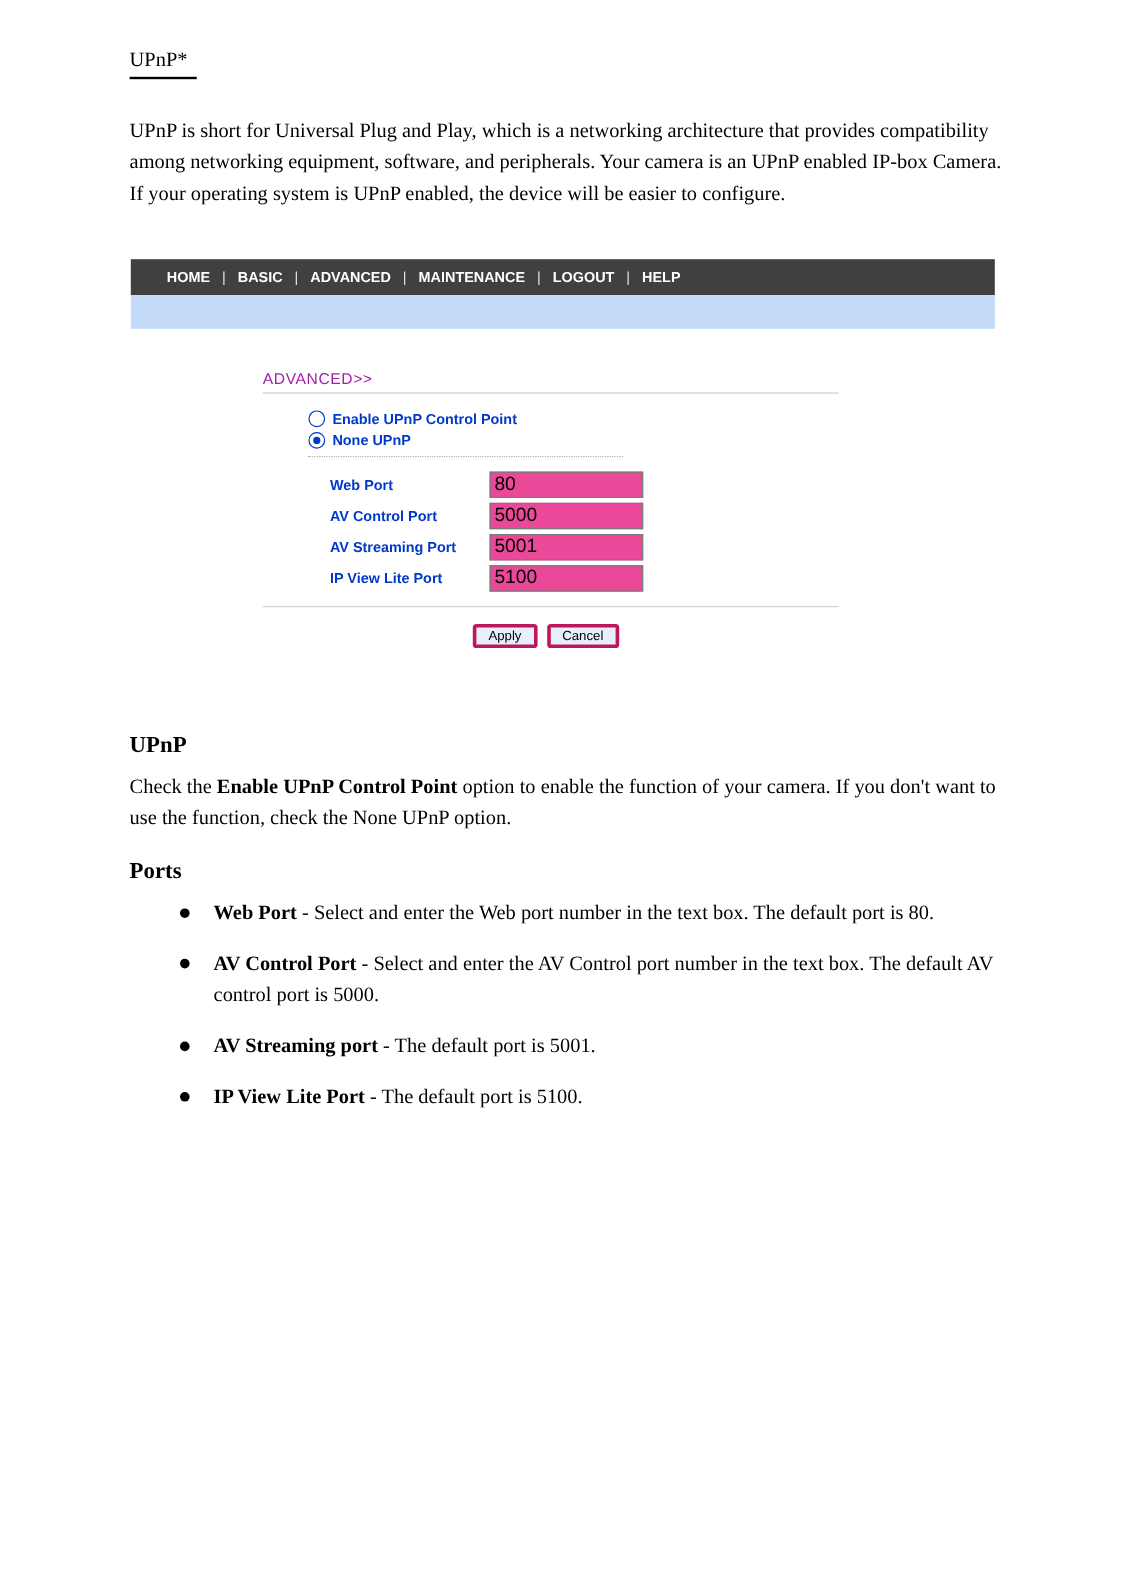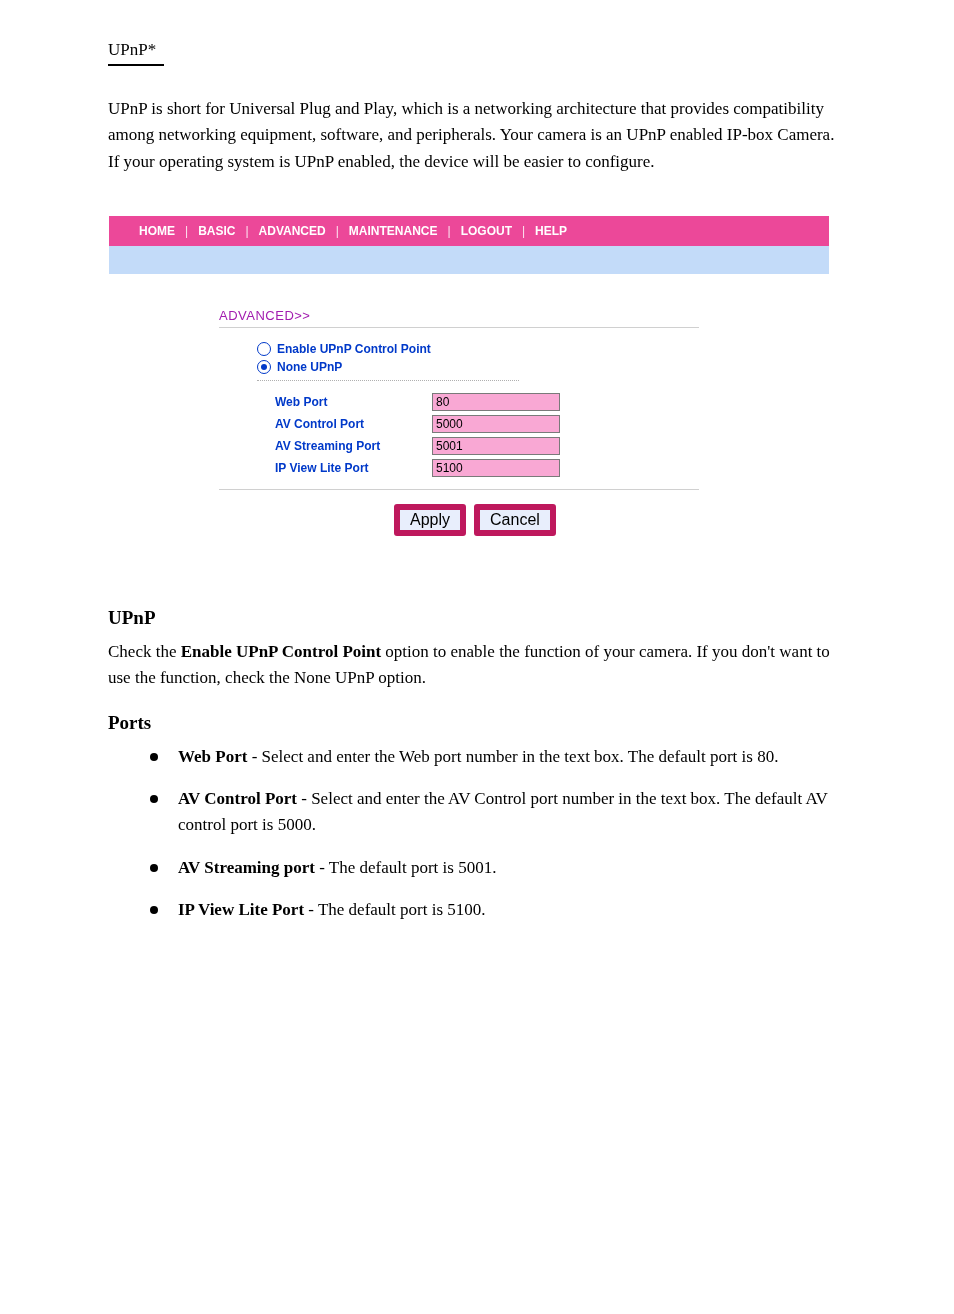--- a/index.html
+++ b/index.html
@@ -31,21 +31,21 @@
   }
 
   
   .screenshot {
     margin: 0 108px 40px 108px;
     border: 1px solid #ffffff;
     background: #ffffff;
     width: 720px;
   }
   .topbar {
-    background: #ec4899;
+    background: #404040;
     color: #fff;
     font-family: Arial, sans-serif;
     font-size: 12px;
     font-weight: bold;
     padding: 8px 10px 8px 30px;
     display: flex;
     gap: 10px;
     align-items: center;
   }
   .topbar .sep {
@@ -118,37 +118,36 @@
   }
   .port-label {
     width: 115px;
     color: #0039c9;
     font-weight: bold;
     font-size: 12px;
   }
   .port-input {
     width: 120px;
     padding: 1px 3px;
-    font-size: 12px;
+    font-size: 16px;
     border: 1px solid #7a7a7a;
-    background: #f9a8d4;
-    font-family: Arial, sans-serif;
-    margin-left: 24px;
+    background: #ec4899;
+    font-family: Arial, sans-serif;
   }
   .btn-row {
     margin-top: 8px;
     margin-left: 175px;
     display: flex;
     gap: 8px;
   }
   .action-btn {
     font-family: Arial, sans-serif;
-    font-size: 16px;
+    font-size: 11px;
     padding: 1px 10px;
-    border: 6px solid #be185d;
+    border: 3px solid #be185d;
     background: #e8eefc;
     border-radius: 3px;
     cursor: pointer;
   }
 
   .upnp-heading {
     margin: 30px 108px 10px 108px;
     font-size: 19px;
     font-weight: bold;
   }

